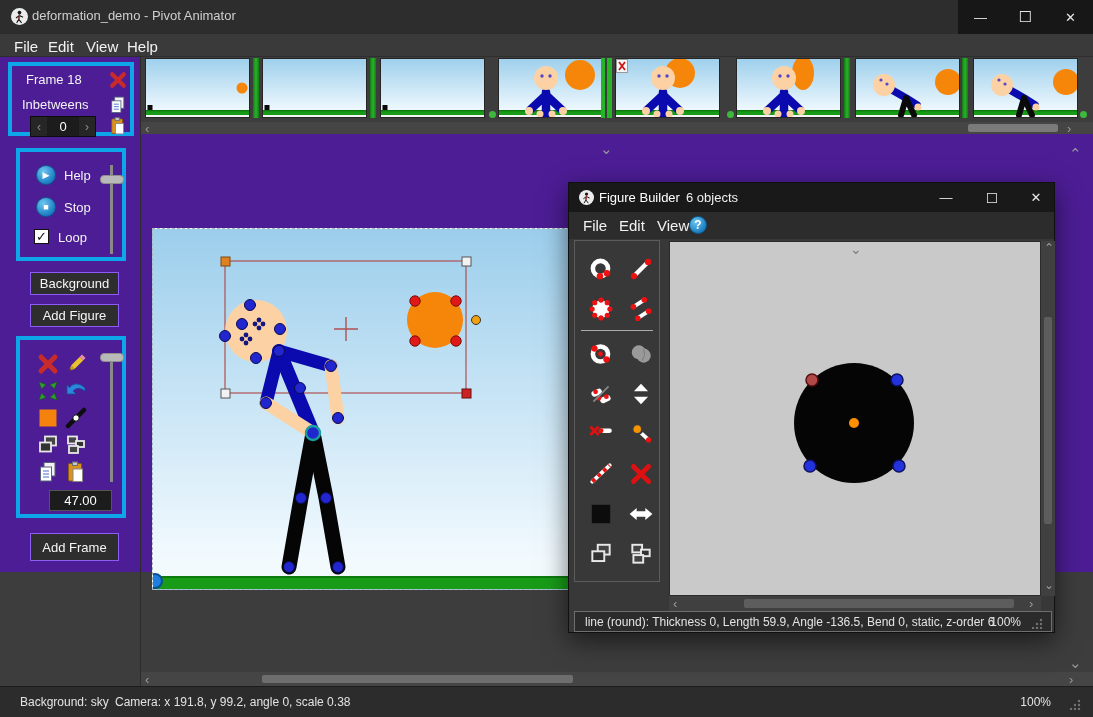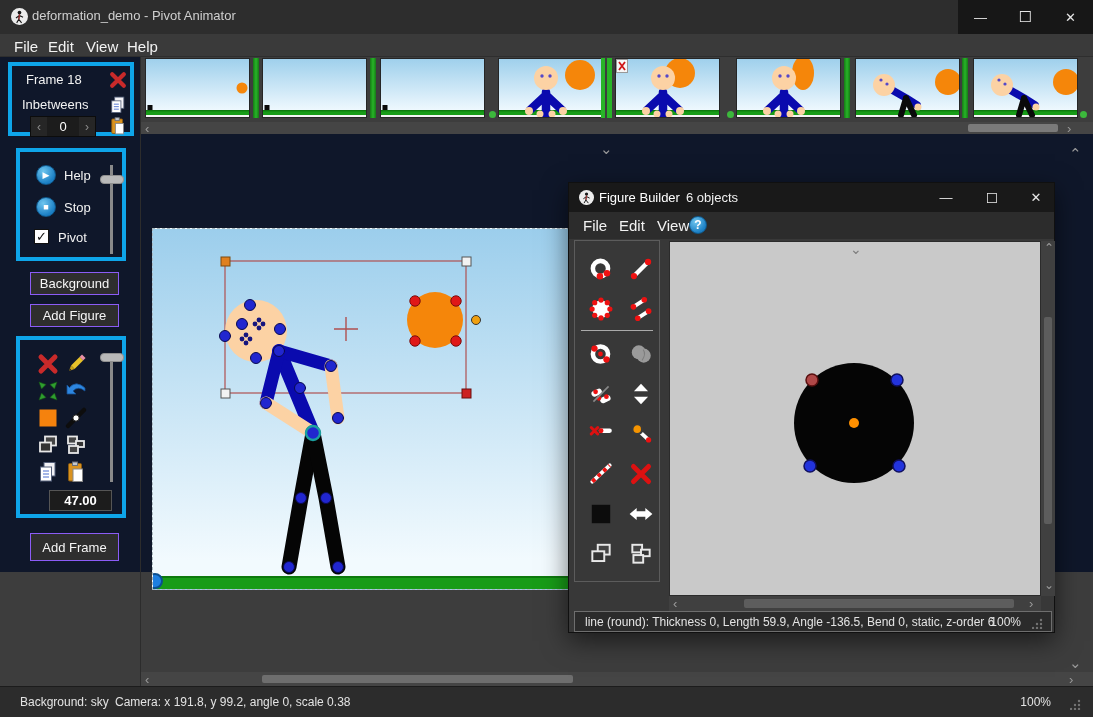--- a/index.html
+++ b/index.html
@@ -1,37 +1,37 @@
 <!DOCTYPE html>
 <html style="--accent-orange: #f5820d; --accent-red: #cc2222; --accent-blue: #2d86e0; --figure-blue: #0a0aae; --flesh: #fcd2a4; --joint-blue: #2126cf; --handle-red: #e01818; --ground-green: #189c18; --sky-top: #9cceec; --sky-bottom: #f2fafe; --fb-canvas-gray: #c9c9c9; --help-blue: #1e88c7;"><head>
 <meta charset="utf-8">
 <style>
   * { margin:0; padding:0; box-sizing:border-box; }
   html,body { width:1093px; height:717px; overflow:hidden; background:#3d3d3d;
     font-family:"Liberation Sans","DejaVu Sans",sans-serif; color:#f0f0f0; }
   .abs { position:absolute; }
-  .app { position:relative; width:1093px; height:572px; background:#0f172a; }
+  .app { position:relative; width:1093px; height:572px; background:#4c1d95; }
 
   
   .titlebar { left:0; top:0; width:1093px; height:34px; background:#2d2d2d; }
   .titlebar .btnzone { left:958px; top:0; width:135px; height:34px; background:#171717; }
   .title-text { left:32px; top:8px; font-size:13px; color:#cfcfcf; }
   .appicon { left:11px; top:8px; width:17px; height:17px; border-radius:50%; background:#ececec; }
   .wbtn { top:0; width:45px; height:34px; display:flex; align-items:center; justify-content:center;
           color:#e8e8e8; font-size:13px; }
   
   .menubar { left:0; top:34px; width:1093px; height:23px; background:#3a3a3a; border-bottom:1px solid #2e2e2e; }
   .menuitem { top:3px; font-size:15px; color:#f2f2f2; padding:1px 4px; }
 
   
   .gbox { border:4px solid #0ea5e9; background:transparent; }
   .pbtn { border:1px solid #8b5cf6; background:#2e2e2e; color:#f5f5f5; font-size:13px;
           display:flex; align-items:center; justify-content:center; }
   .field { background:#1c1c1c; color:#fff; border:1px solid #555; font-size:13px;
-           display:flex; align-items:center; justify-content:center;font-weight:bold; }
+           display:flex; align-items:center; justify-content:center; }
   .spin { background:#1c1c1c; border:1px solid #0c0c0c; display:flex; align-items:stretch; }
   .spin .arr { width:16px; display:flex; align-items:center; justify-content:center; color:#8d8d8d; font-size:12px; background:#262626; }
   .spin .val { flex:1; display:flex; align-items:center; justify-content:center; color:#fff; font-size:13px; }
   .lbl { font-size:13px; color:#f2f2f2; }
   .icon24 { width:22px; height:22px; }
   .vtrack { width:3px; background:#8a8a8a; }
   .vhandle { width:24px; height:9px; background:#b9b9b9; border-radius:4px; border:1px solid #8f8f8f; }
   .chk { width:15px; height:15px; background:#fff; border:1px solid #111; display:flex; align-items:center; justify-content:center;
          color:#111; font-size:13px; font-weight:bold; line-height:1; }
   .circbtn { width:20px; height:20px; border-radius:50%;
@@ -119,21 +119,21 @@
             <rect x="9" y="9" width="9.5" height="12.5" fill="#fff" stroke="#888"></rect>
           </svg></div>
     </div>
 
     <div class="abs gbox" style="left:16px;top:91px;width:110px;height:113px">
       <div class="abs circbtn" style="left:16px;top:13px">▶</div>
       <div class="abs lbl" style="left:44px;top:16px">Help</div>
       <div class="abs circbtn" style="left:16px;top:45px">■</div>
       <div class="abs lbl" style="left:44px;top:48px">Stop</div>
       <div class="abs chk" style="left:14px;top:77px">✓</div>
-      <div class="abs lbl" style="left:38px;top:78px">Pivot</div>
+      <div class="abs lbl" style="left:38px;top:78px">Loop</div>
       <div class="abs vtrack" style="left:90px;top:13px;height:89px"></div>
       <div class="abs vhandle" style="left:80px;top:23px"></div>
     </div>
 
     <div class="abs pbtn" style="left:30px;top:215px;width:89px;height:23px">Background</div>
     <div class="abs pbtn" style="left:30px;top:247px;width:89px;height:23px">Add Figure</div>
 
     <div class="abs gbox" style="left:16px;top:279px;width:110px;height:182px">
       <div>
           <div class="abs toolcell" style="left: 16px; top: 12px; width: 24px; height: 24px;"><svg viewBox="0 0 24 24" width="100%" height="100%">

